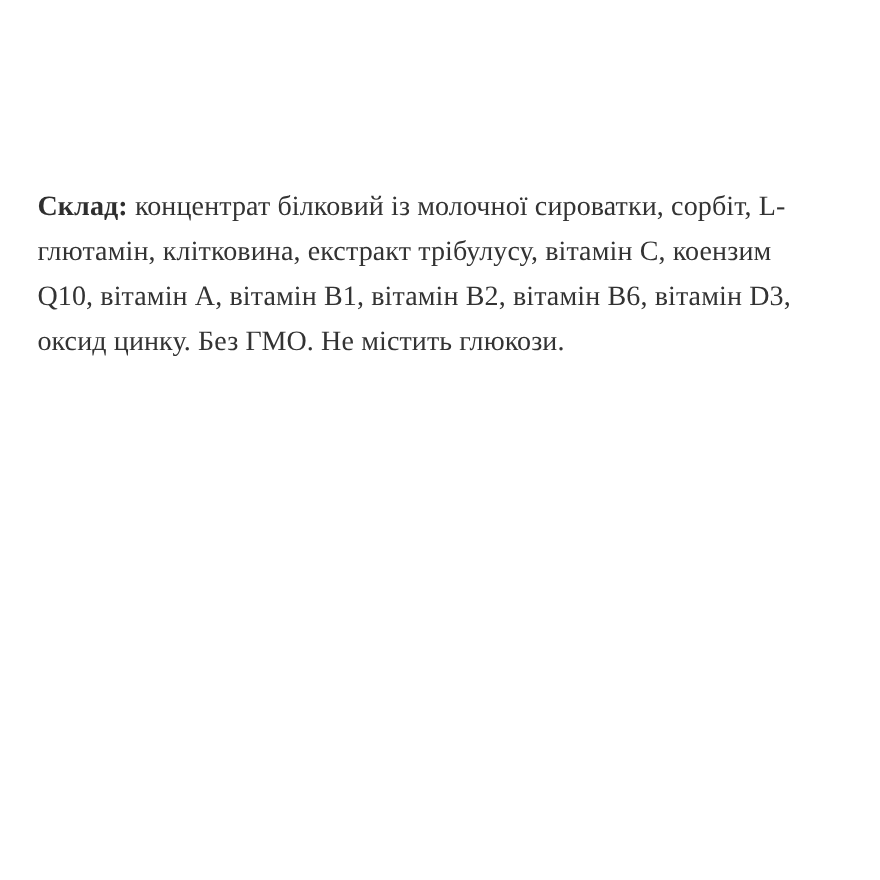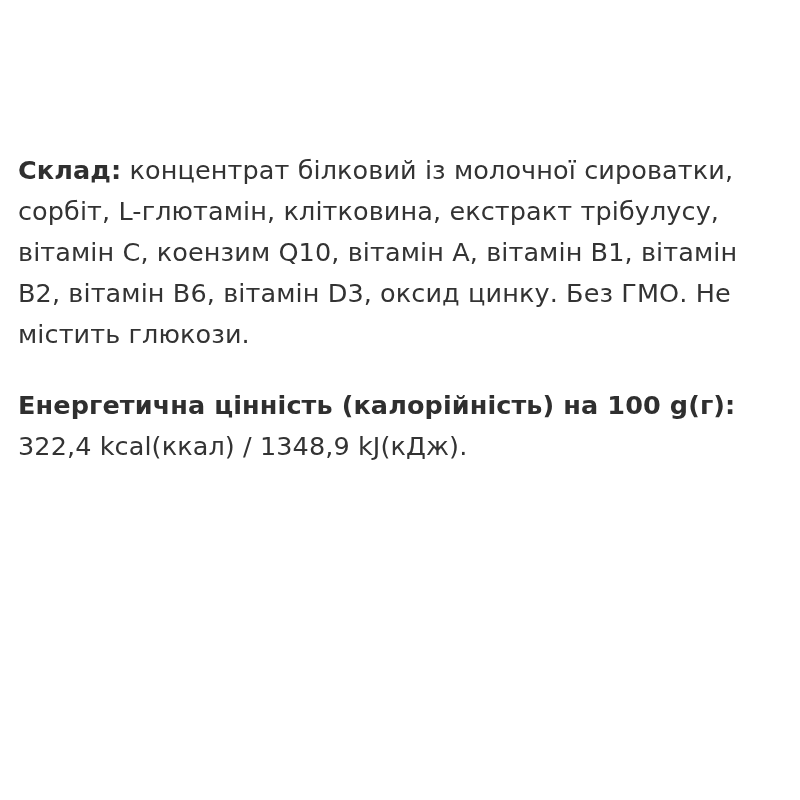--- a/index.html
+++ b/index.html
@@ -34,32 +34,30 @@
     height: 30px;
   }
   .lbl {
     font-weight: bold;
     color: #2f2f2f;
   }
   .txt {
     font-weight: normal;
   }
   p {
-    margin: 0;
+    margin: 16px;
+    font-family: Liberation Serif, serif;
   }
 </style>
 </head>
 <body>
 
 <div class="page">
 
   <p class="block">
     <span class="lbl">Склад:</span><span class="txt"> концентрат білковий із молочної сироватки, сорбіт, L-глютамін, клітковина, екстракт трібулусу, вітамін C, коензим Q10, вітамін A, вітамін B1, вітамін B2, вітамін B6, вітамін D3, оксид цинку. Без ГМО. Не містить глюкози.</span>
   </p>
 
 
   <div class="spacer"></div>
 
-  <p class="block">
-    <span class="lbl">Енергетична цінність (калорійність) на 100 g(г):</span><span class="txt"> 322,4 kcal(ккал) / 1348,9 kJ(кДж).</span>
-  </p>
 
 </div>
 
 </body></html>

